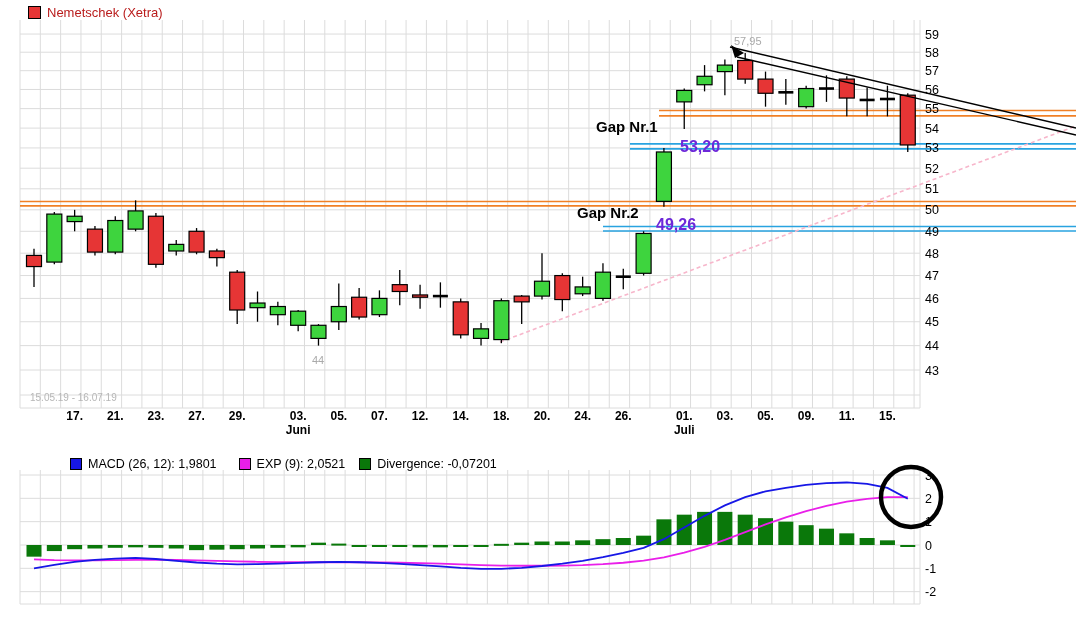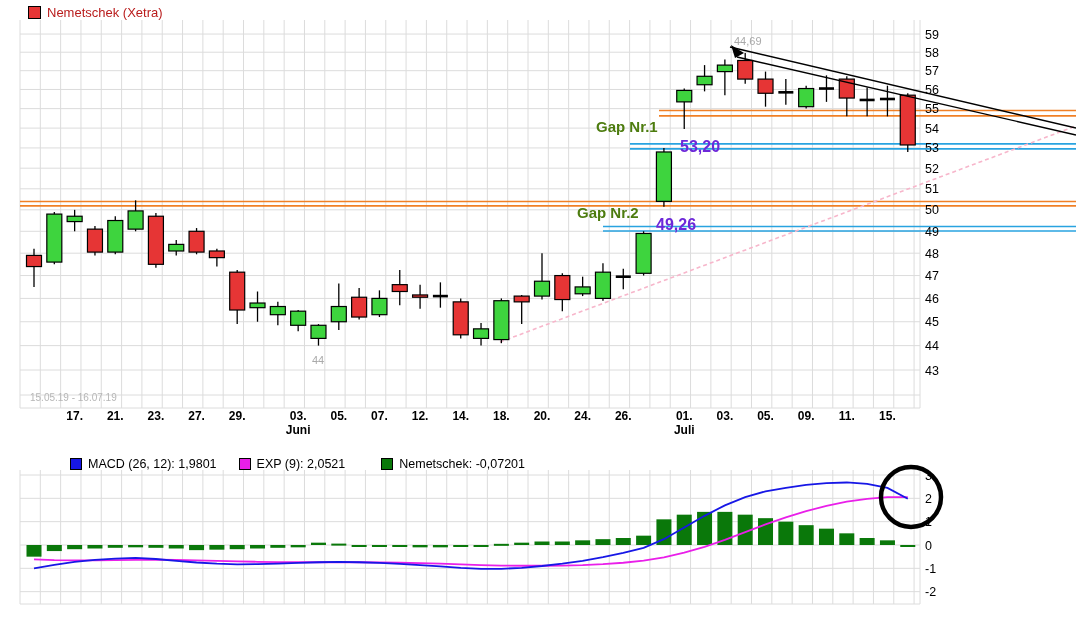--- a/index.html
+++ b/index.html
@@ -5,22 +5,22 @@
   html,body{margin:0;padding:0;background:#ffffff;font-family:"Liberation Sans",sans-serif;}
   .stage{position:relative;width:1076px;height:617px;background:#ffffff;overflow:hidden;}
   svg{position:absolute;left:0;top:0;}
   .abs{position:absolute;white-space:nowrap;}
   .title-row{left:28px;top:5px;display:flex;align-items:center;font-size:13px;color:#b91c1c;}
   .title-swatch{display:inline-block;width:11px;height:11px;background:#e63535;border:1px solid #000;margin-right:6px;}
   .legend{left:23px;top:457px;display:flex;align-items:center;font-size:12.5px;color:#000;}
   .legend .sw{display:inline-block;width:10px;height:10px;border:1px solid #000;margin-right:6px;}
   .legend .item{display:flex;align-items:center;}
   .legend .item:nth-child(1){margin-right:22px;padding-left:47px;}
-  .legend .item:nth-child(2){margin-right:36px;}
-  .gap-label{font-size:15px;font-weight:bold;color:#4d7c0f;}
+  .legend .item:nth-child(2){margin-right:14px;}
+  .gap-label{font-size:15px;font-weight:bold;color:#000000;}
   .gap-value{font-size:16px;font-weight:bold;color:#6d28d9;}
   .gray-note{font-size:11px;color:#a9a9a9;}
   .range-note{font-size:10px;color:#b6b6b6;}
 </style>
 </head>
 <body>
 
 <div class="stage">
 
   <svg id="chart-svg" width="1076" height="617" viewBox="0 0 1076 617">
@@ -441,32 +441,32 @@
   <div class="abs title-row">
     <span class="title-swatch"></span>
     <span>Nemetschek (Xetra)</span>
   </div>
 
   <div class="abs gap-label" style="left:596px;top:118px;">Gap Nr.1</div>
   <div class="abs gap-value" style="left:680px;top:138px;">53,20</div>
   <div class="abs gap-label" style="left:577px;top:204px;">Gap Nr.2</div>
   <div class="abs gap-value" style="left:656px;top:216px;">49,26</div>
 
-  <div class="abs gray-note" style="left:734px;top:35px;">44,69</div>
+  <div class="abs gray-note" style="left:734px;top:35px;">57,95</div>
   <div class="abs gray-note" style="left:312px;top:354px;">44</div>
   <div class="abs range-note" style="left:30px;top:392px;">15.05.19 - 16.07.19</div>
 
   <div class="abs legend">
     <span class="item">
       <span class="sw" style="background: rgb(23, 23, 230);"></span>
       <span>MACD (26, 12): 1,9801</span>
     </span>
     <span class="item">
       <span class="sw" style="background: rgb(233, 31, 233);"></span>
       <span>EXP (9): 2,0521</span>
     </span>
     <span class="item">
       <span class="sw" style="background: rgb(10, 120, 10);"></span>
-      <span>Nemetschek: -0,07201</span>
+      <span>Divergence: -0,07201</span>
     </span>
   </div>
 
 </div>
 
 </body></html>

